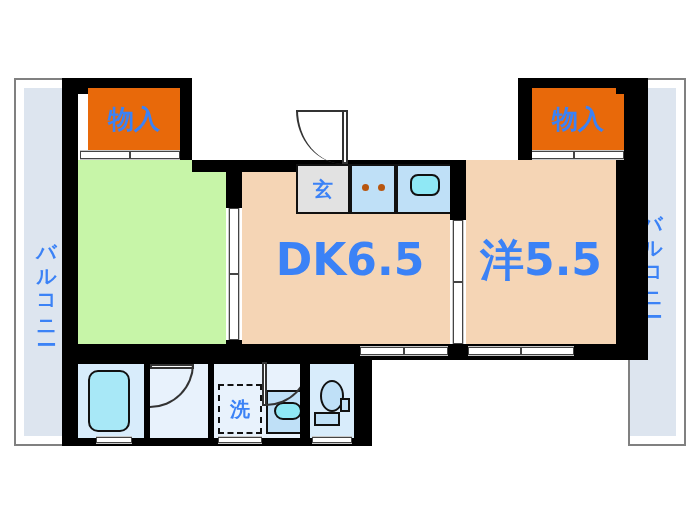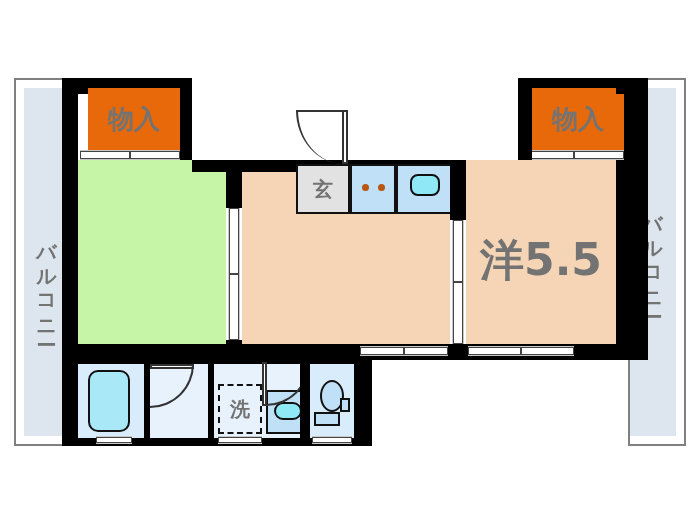--- a/index.html
+++ b/index.html
@@ -31,21 +31,21 @@
   .wet2      { background: #d8ecfb; }
   .genkan    { background: #e2e2e2; }
   .white     { background: #ffffff; }
   .greyline  { background: #808080; }
 
   
   .label {
     display: flex;
     align-items: center;
     justify-content: center;
-    color: #737373;
+    color: #3b82f6;
     font-weight: bold;
     line-height: 1;
     white-space: nowrap;
     user-select: none;
     text-align: center;
   }
   .lbl-room   { font-size: 44px; letter-spacing: 0px; }
   .lbl-closet { font-size: 26px; }
   .lbl-genkan { font-size: 20px; }
   .lbl-sen    { font-size: 20px; }
@@ -176,20 +176,21 @@
   <div class="abs room-tat" style="left:78px; top:160px; width:148px; height:196px;"></div>
 
   <div class="abs wall" style="left:226px; top:160px; width:16px; height:48px;"></div>
   <div class="abs wall" style="left:226px; top:340px; width:16px; height:16px;"></div>
 
   <div class="abs slide-bg" style="left:228px; top:208px; width:12px; height:132px;"></div>
   <div class="abs slide-panel" style="left:229px; top:208px; width:10px; height:66px;"></div>
   <div class="abs slide-panel" style="left:229px; top:274px; width:10px; height:66px;"></div>
 
   <div class="abs room-dk" style="left:242px; top:160px; width:208px; height:196px;"></div>
+  <div class="abs label lbl-room" style="left:250px; top:232px; width:200px; height:56px;">DK6.5</div>
 
   <div class="abs wall" style="left:192px; top:160px; width:326px; height:12px;"></div>
 
   <div class="abs genkan fixture-line" style="left:296px; top:164px; width:54px; height:50px;"></div>
   <div class="abs label lbl-genkan" style="left:296px; top:164px; width:54px; height:50px;">玄</div>
 
   <div class="abs door-leaf" style="left:342px; top:110px; width:6px; height:54px;"></div>
   <div class="abs door-swing swing-bl" style="left:296px; top:110px; width:48px; height:54px; border-right:none; border-bottom:none; background:transparent;"></div>
 
   <div class="abs stove" style="left:350px; top:164px; width:46px; height:50px;"></div>

